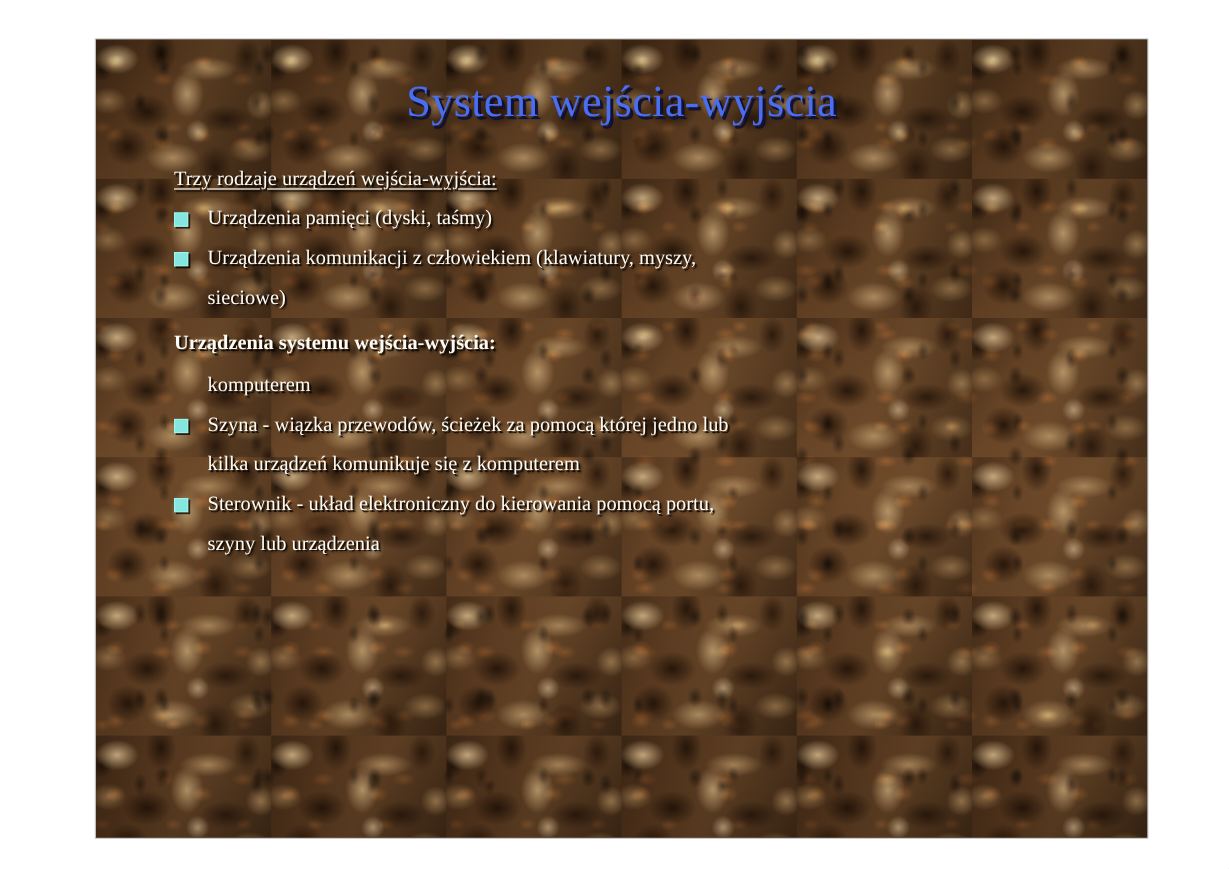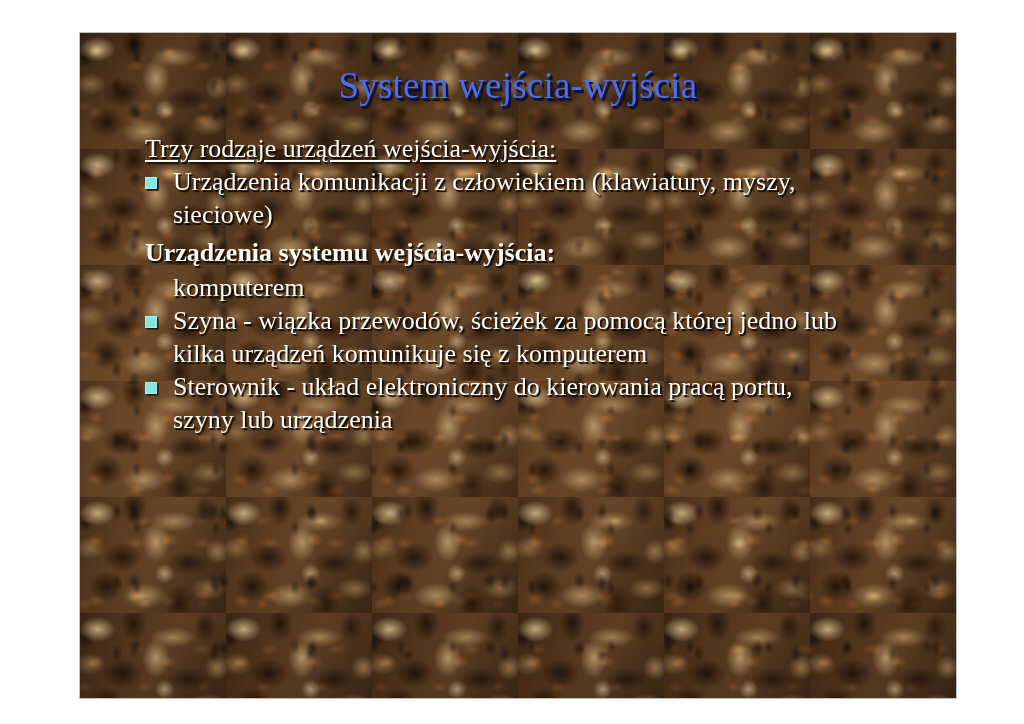--- a/index.html
+++ b/index.html
@@ -106,21 +106,21 @@
   #body {
     position: absolute;
     left: 63px;
     top: 100px;
     width: 800px;
   }
 
   .line {
     position: relative;
     color: #fdfbf4;
-    font-size: 26px;
+    font-size: 17px;
     line-height: 31px;
     text-shadow:
       1.5px 1.5px 0 rgba(18,9,3,0.85),
       2px 2px 2px rgba(0,0,0,0.6);
     margin-bottom: 2px;
   }
 
   .line.heading {
     padding-left: 2px;
   }
@@ -162,20 +162,24 @@
   <div id="content">
 
     <div id="title">System wejścia-wyjścia</div>
 
     <div id="body">
 
       <div class="line heading">
         <span class="txt">Trzy rodzaje urządzeń wejścia-wyjścia:</span>
       </div>
 
+      <div class="line bullet">
+        <span class="bullet-marker"></span>
+        <span class="txt">Urządzenia pamięci (dyski, taśmy)</span>
+      </div>
 
       <div class="line bullet">
         <span class="bullet-marker"></span>
       </div>
 
       <div class="line bullet">
         <span class="bullet-marker"></span>
         <span class="txt">Urządzenia komunikacji z człowiekiem (klawiatury, myszy,</span>
       </div>
       <div class="line bullet">
@@ -193,21 +197,21 @@
       <div class="line bullet">
         <span class="bullet-marker"></span>
         <span class="txt">Szyna - wiązka przewodów, ścieżek za pomocą której jedno lub</span>
       </div>
       <div class="line bullet">
         <span class="txt">kilka urządzeń komunikuje się z komputerem</span>
       </div>
 
       <div class="line bullet">
         <span class="bullet-marker"></span>
-        <span class="txt">Sterownik - układ elektroniczny do kierowania pracą portu,</span>
+        <span class="txt">Sterownik - układ elektroniczny do kierowania pomocą portu,</span>
       </div>
       <div class="line bullet">
         <span class="txt">szyny lub urządzenia</span>
       </div>
 
     </div>
   </div>
 </div>
 
 </body></html>

